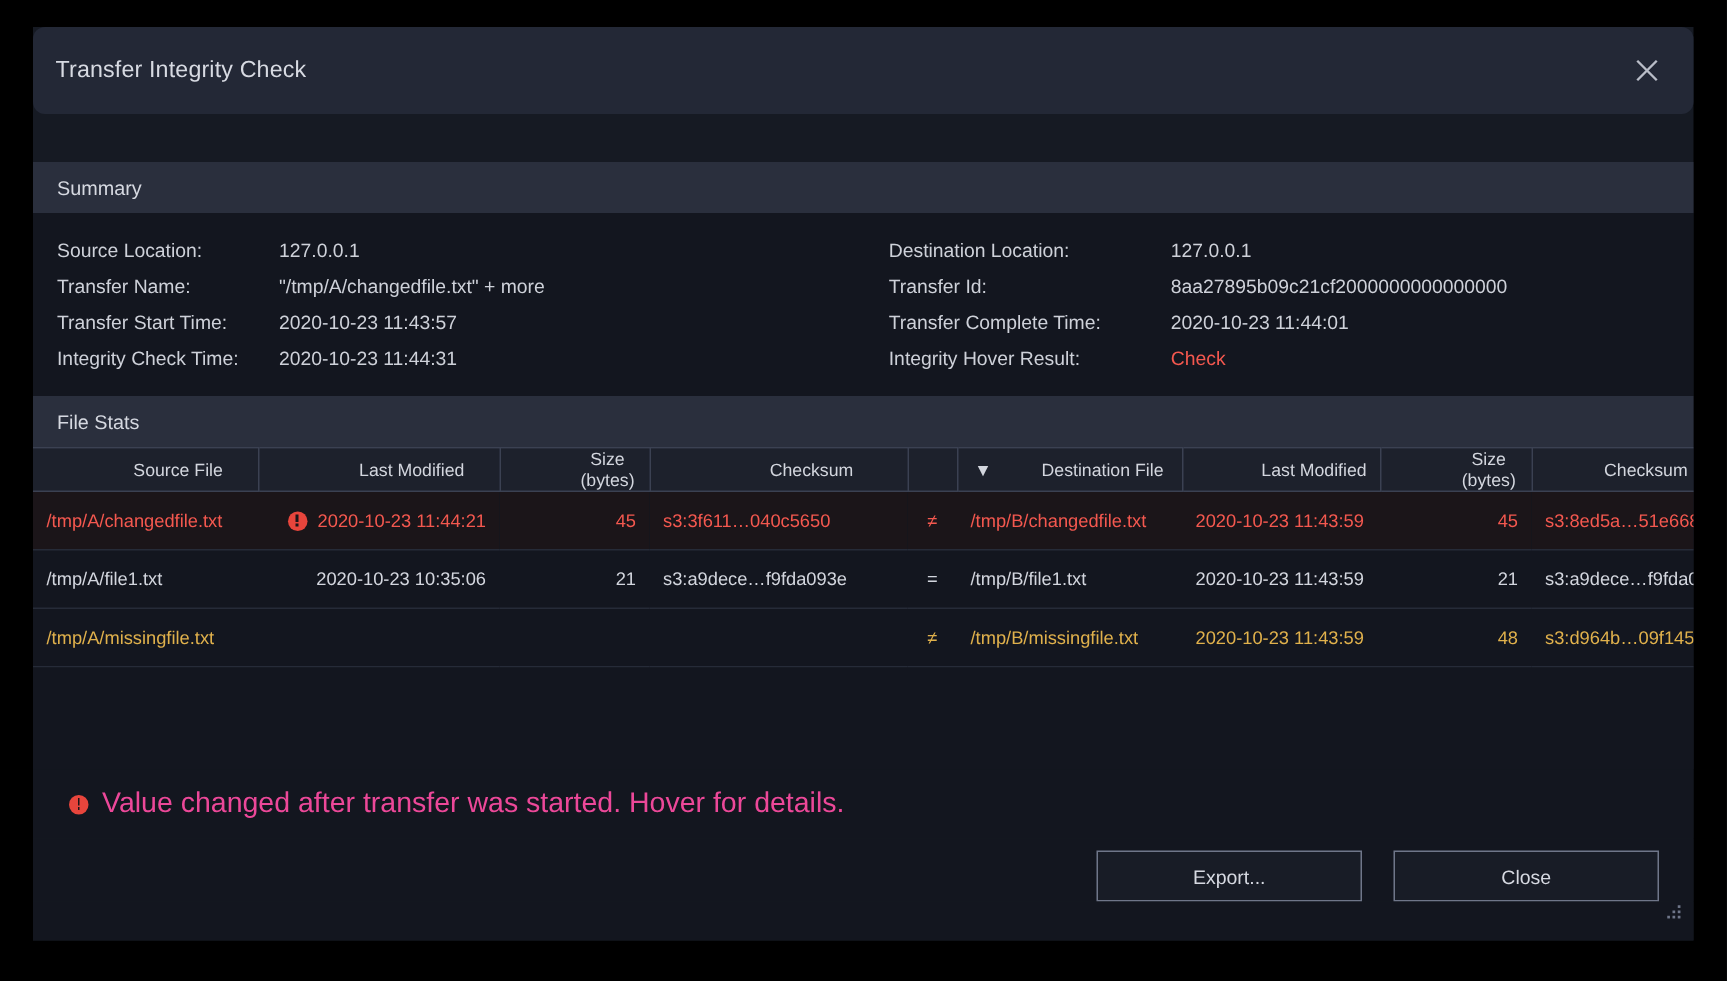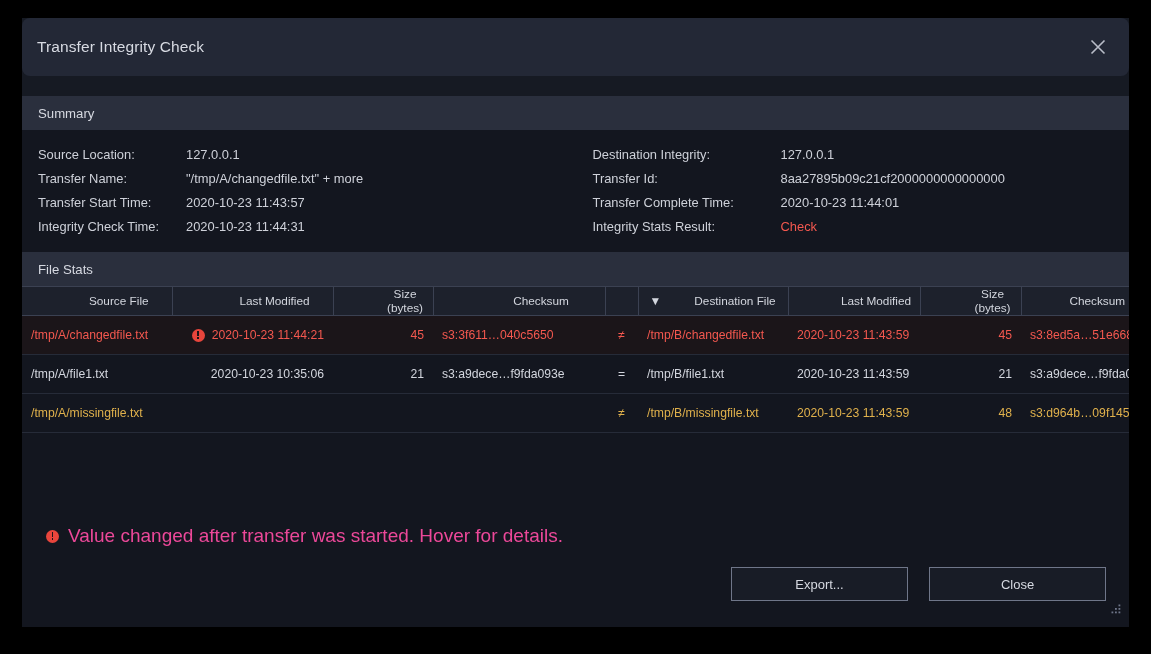--- a/index.html
+++ b/index.html
@@ -46,21 +46,21 @@
   .section-head {
     flex: 0 0 34px;
     height: 34px;
     background: #2a2f3d;
     display: flex;
     align-items: center;
     padding-left: 16px;
     font-size: 13.2px;
     color: #d6d9e1;
   }
-  .section-head.first { margin-top: 20px; }
+  .section-head.first { margin-top: 32px; }
 
   
   .summary {
     flex: 0 0 auto;
     background: #13161f;
     padding: 12px 0 14px 0;
     display: flex;
   }
   .summary-col {
     flex: 0 0 50%;
@@ -218,33 +218,33 @@
         <span class="slabel">Transfer Start Time:</span>
         <span class="sval">2020-10-23 11:43:57</span>
       </div>
       <div class="srow">
         <span class="slabel">Integrity Check Time:</span>
         <span class="sval">2020-10-23 11:44:31</span>
       </div>
     </div>
     <div class="summary-col right">
       <div class="srow">
-        <span class="slabel">Destination Integrity:</span>
+        <span class="slabel">Destination Location:</span>
         <span class="sval">127.0.0.1</span>
       </div>
       <div class="srow">
         <span class="slabel">Transfer Id:</span>
         <span class="sval">8aa27895b09c21cf2000000000000000</span>
       </div>
       <div class="srow">
         <span class="slabel">Transfer Complete Time:</span>
         <span class="sval">2020-10-23 11:44:01</span>
       </div>
       <div class="srow">
-        <span class="slabel">Integrity Stats Result:</span>
+        <span class="slabel">Integrity Hover Result:</span>
         <span class="sval fail">Check</span>
       </div>
     </div>
   </div>
 
   <div class="section-head">
     <span>File Stats</span>
   </div>
 
   <div class="table-wrap">

